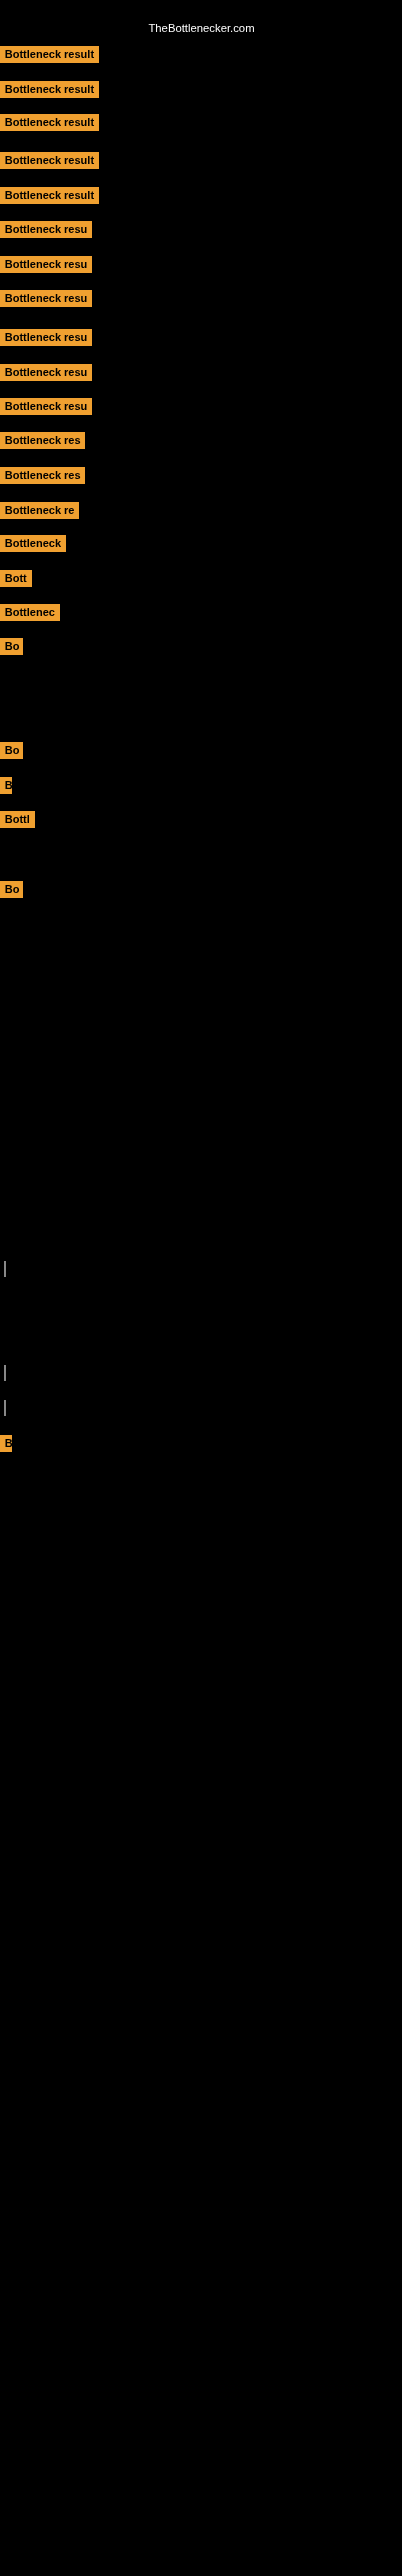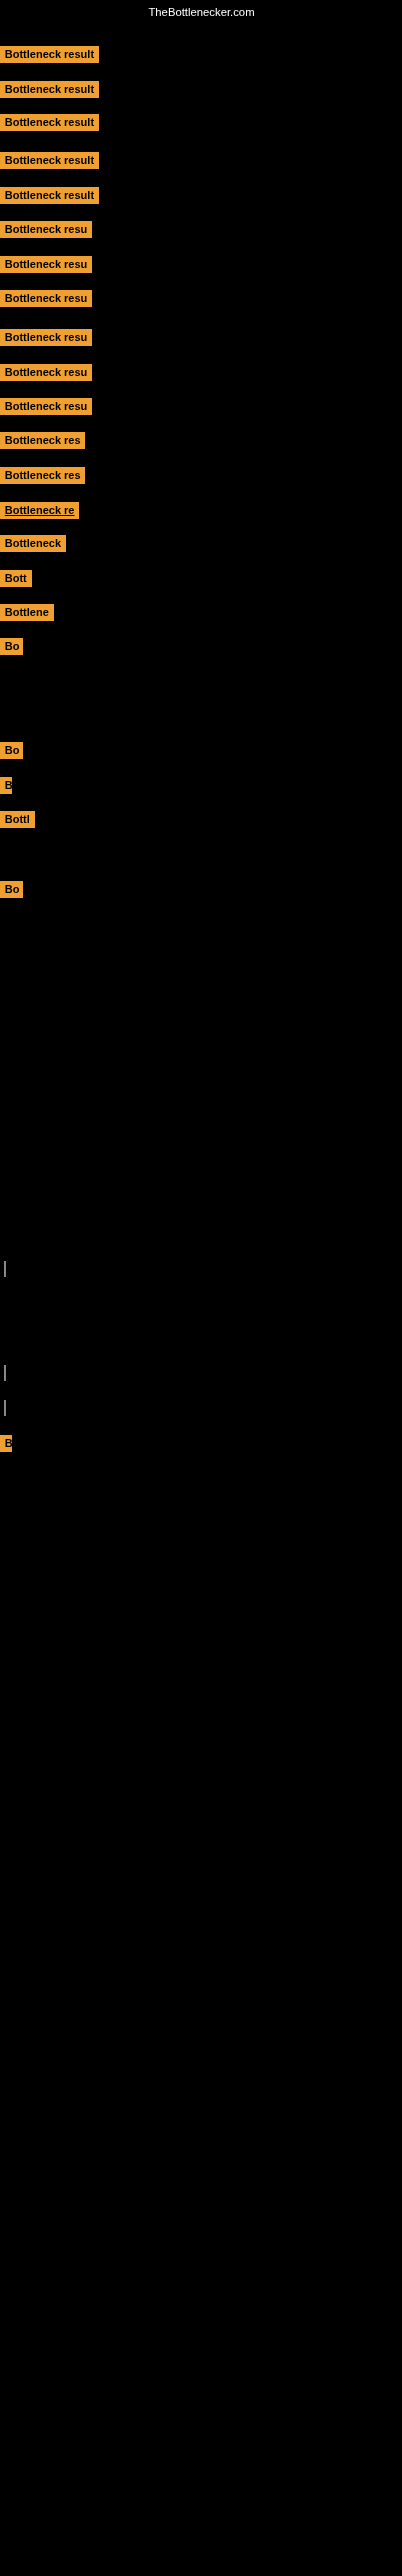--- a/index.html
+++ b/index.html
@@ -13,21 +13,21 @@
       width: 403px;
       min-height: 2576px;
       font-family: Arial, sans-serif;
       position: relative;
     }
 
     .site-title {
       color: #ffffff;
       font-size: 11.3px;
       text-align: center;
-      padding: 6px 0;
+      padding: 22px 0;
       position: absolute;
       top: 0;
       left: 0;
       right: 0;
     }
 
     .bottleneck-badge {
       background-color: #f0a030;
       color: #000000;
       font-size: 11px;
@@ -57,24 +57,24 @@
     <div class="result-item bottleneck-badge" style="top: 152px; max-width: 119px; position: absolute; left: 0px;">Bottleneck result</div>
     <div class="result-item bottleneck-badge" style="top: 187px; max-width: 117px; position: absolute; left: 0px;">Bottleneck result</div>
     <div class="result-item bottleneck-badge" style="top: 221px; max-width: 109px; position: absolute; left: 0px;">Bottleneck resu</div>
     <div class="result-item bottleneck-badge" style="top: 256px; max-width: 107px; position: absolute; left: 0px;">Bottleneck resu</div>
     <div class="result-item bottleneck-badge" style="top: 290px; max-width: 105px; position: absolute; left: 0px;">Bottleneck resu</div>
     <div class="result-item bottleneck-badge" style="top: 329px; max-width: 115px; position: absolute; left: 0px;">Bottleneck resu</div>
     <div class="result-item bottleneck-badge" style="top: 364px; max-width: 101px; position: absolute; left: 0px;">Bottleneck resu</div>
     <div class="result-item bottleneck-badge" style="top: 398px; max-width: 98px; position: absolute; left: 0px;">Bottleneck resu</div>
     <div class="result-item bottleneck-badge" style="top: 432px; max-width: 93px; position: absolute; left: 0px;">Bottleneck res</div>
     <div class="result-item bottleneck-badge" style="top: 467px; max-width: 90px; position: absolute; left: 0px;">Bottleneck res</div>
-    <div class="result-item bottleneck-badge" style="top: 502px; max-width: 85px; position: absolute; left: 0px; text-decoration: underline;">Bottleneck re</div>
+    <div class="result-item bottleneck-badge" style="top: 502px; max-width: 85px; position: absolute; left: 0px;">Bottleneck re</div>
     <div class="result-item bottleneck-badge" style="top: 535px; max-width: 68px; position: absolute; left: 0px;">Bottleneck</div>
     <div class="result-item bottleneck-badge" style="top: 570px; max-width: 36px; position: absolute; left: 0px; text-align: right;">Bott</div>
-    <div class="result-item bottleneck-badge" style="top: 604px; max-width: 60px; position: absolute; left: 0px;">Bottlene</div>
+    <div class="result-item bottleneck-badge" style="top: 604px; max-width: 60px; position: absolute; left: 0px;">Bottlenec</div>
     <div class="result-item bottleneck-badge" style="top: 638px; max-width: 22.5px; position: absolute; left: 0px;">Bo</div>
     <div class="result-item bottleneck-badge" style="top: 742px; max-width: 22.5px; position: absolute; left: 0px;">Bo</div>
     <div class="result-item bottleneck-badge" style="top: 777px; max-width: 12px; position: absolute; left: 0px;">B</div>
     <div class="result-item bottleneck-badge" style="top: 811px; max-width: 40px; position: absolute; left: 0px; text-align: center;">Bottl</div>
     <div class="result-item bottleneck-badge" style="top: 881px; max-width: 22.5px; position: absolute; left: 0px;">Bo</div>
     <div style="position: absolute; top: 1261px; left: 4px; width: 1.6px; height: 16px; background-color: rgb(136, 136, 136);"></div>
     <div style="position: absolute; top: 1365px; left: 4px; width: 1.6px; height: 16px; background-color: rgb(136, 136, 136);"></div>
     <div style="position: absolute; top: 1400px; left: 4px; width: 1.6px; height: 16px; background-color: rgb(136, 136, 136);"></div>
     <div class="result-item bottleneck-badge" style="top: 1435px; max-width: 12px; position: absolute; left: 0px;">B</div>
   </div>

